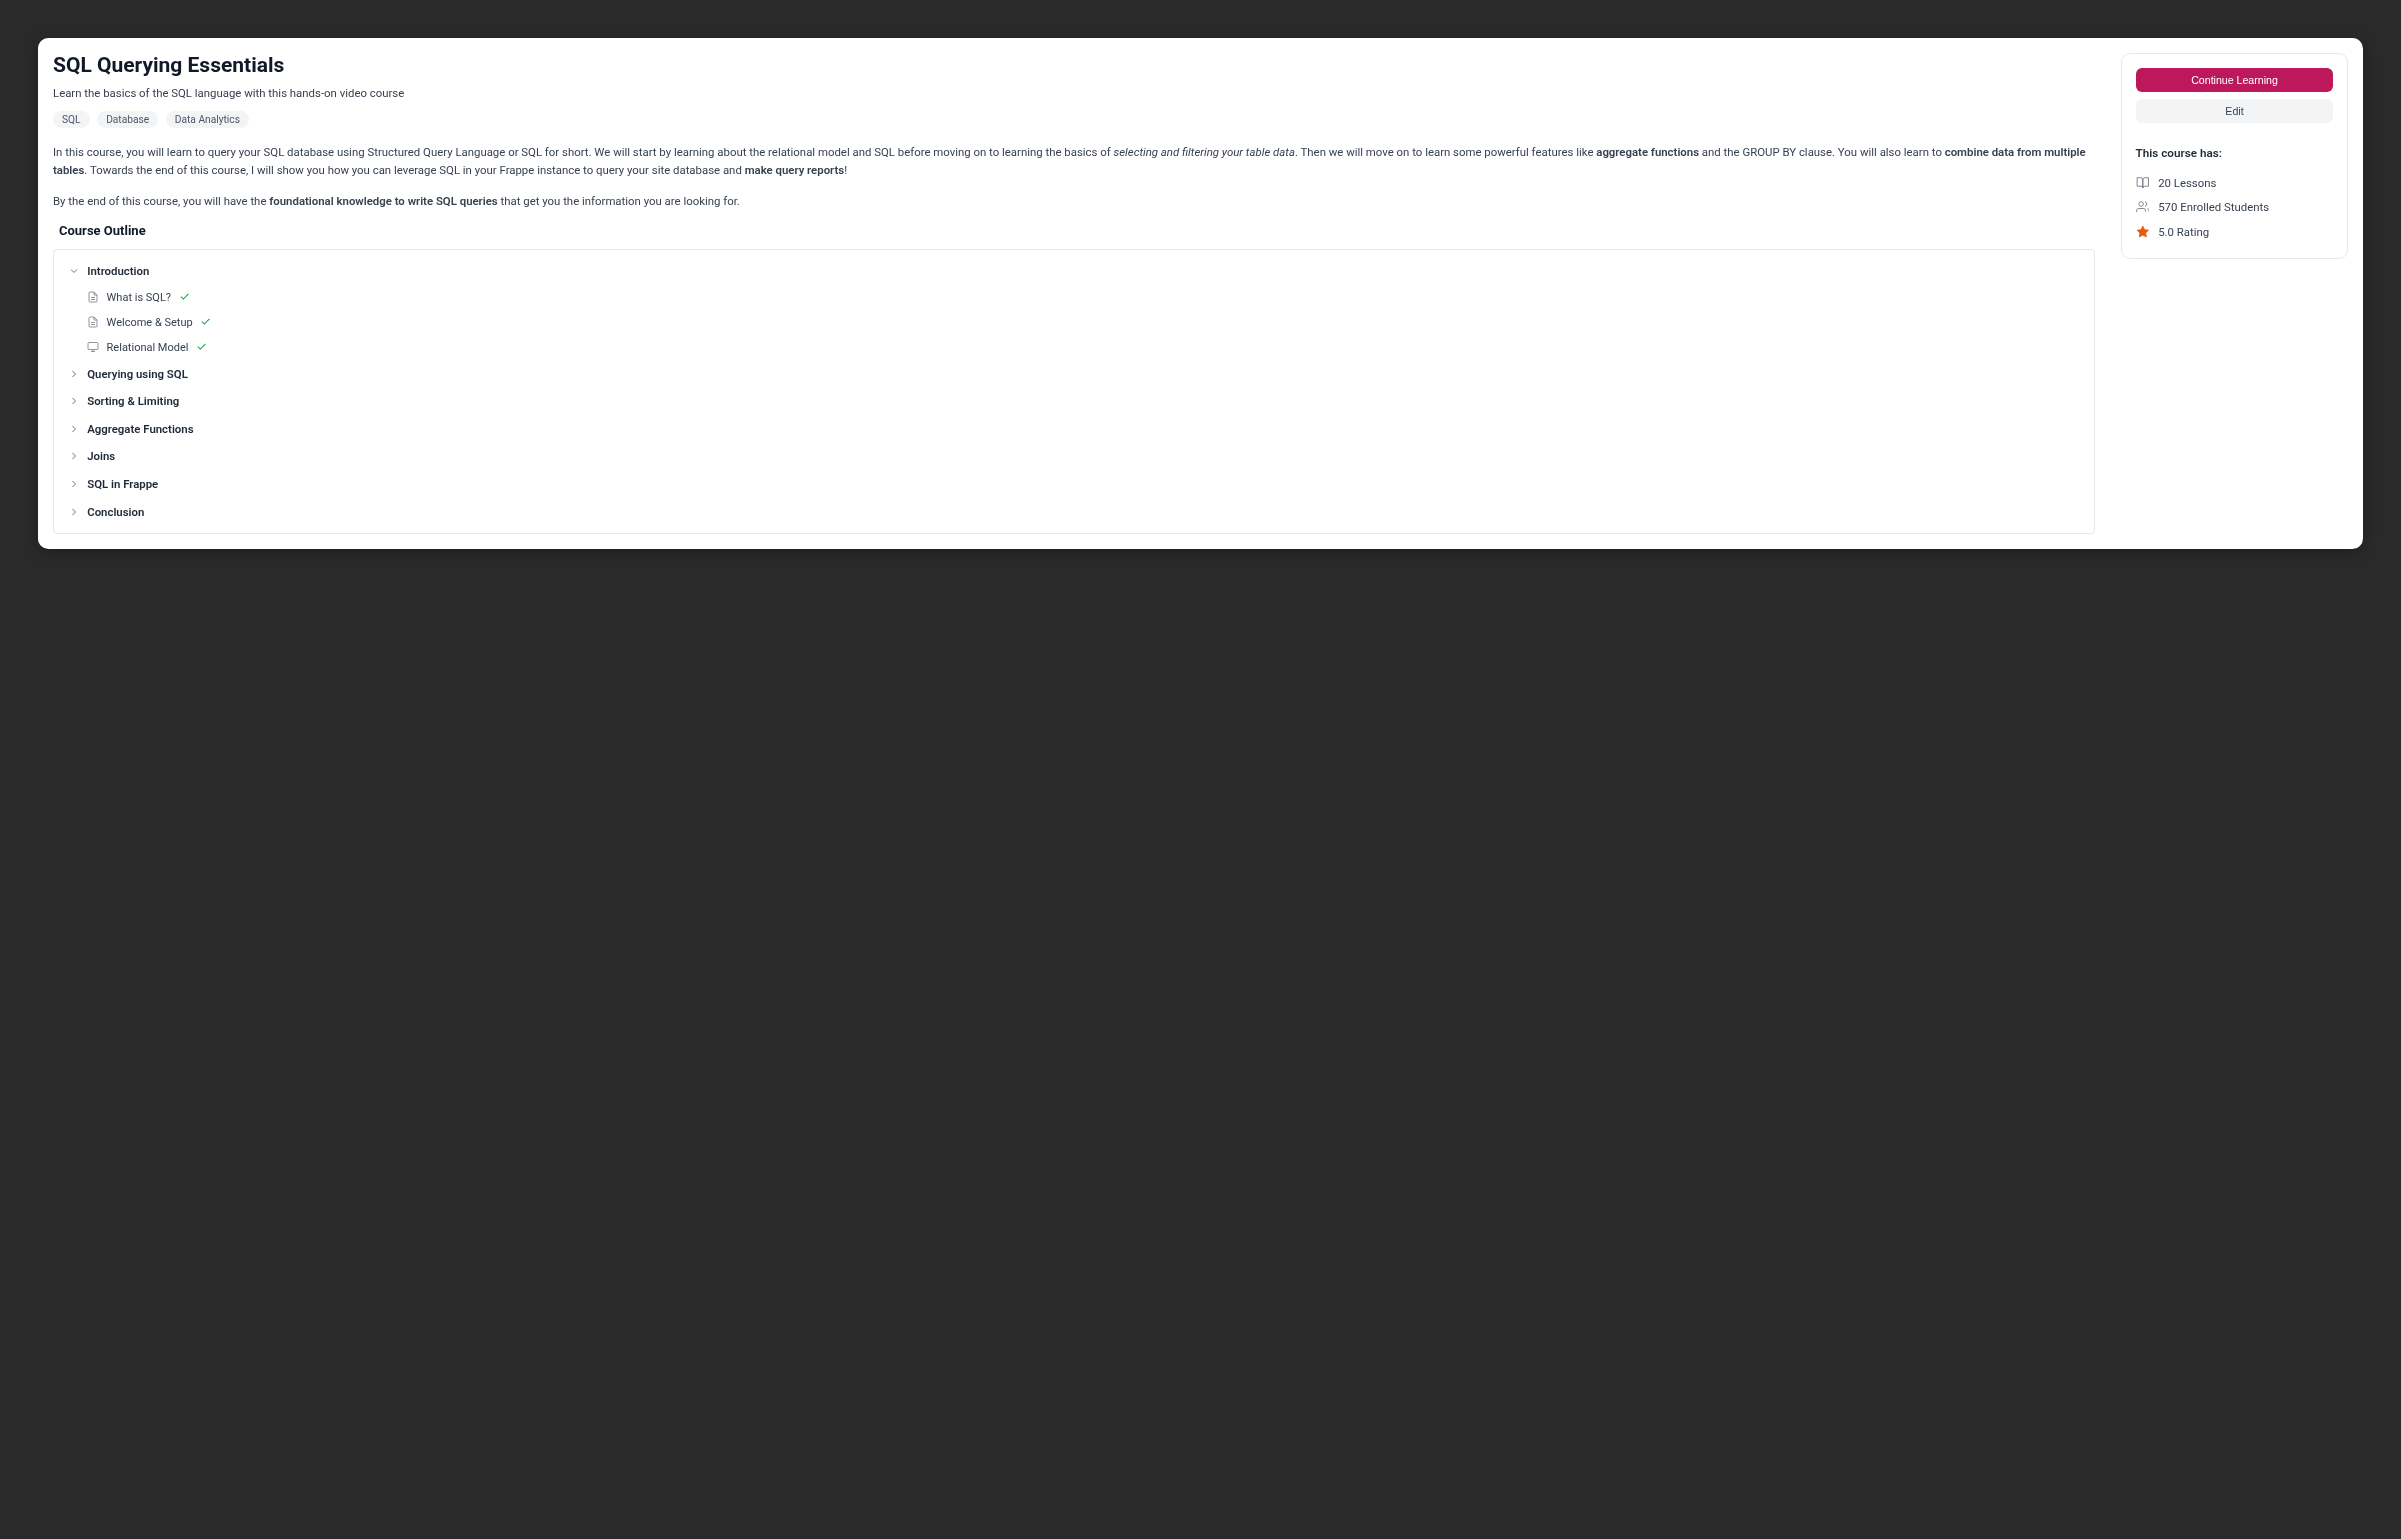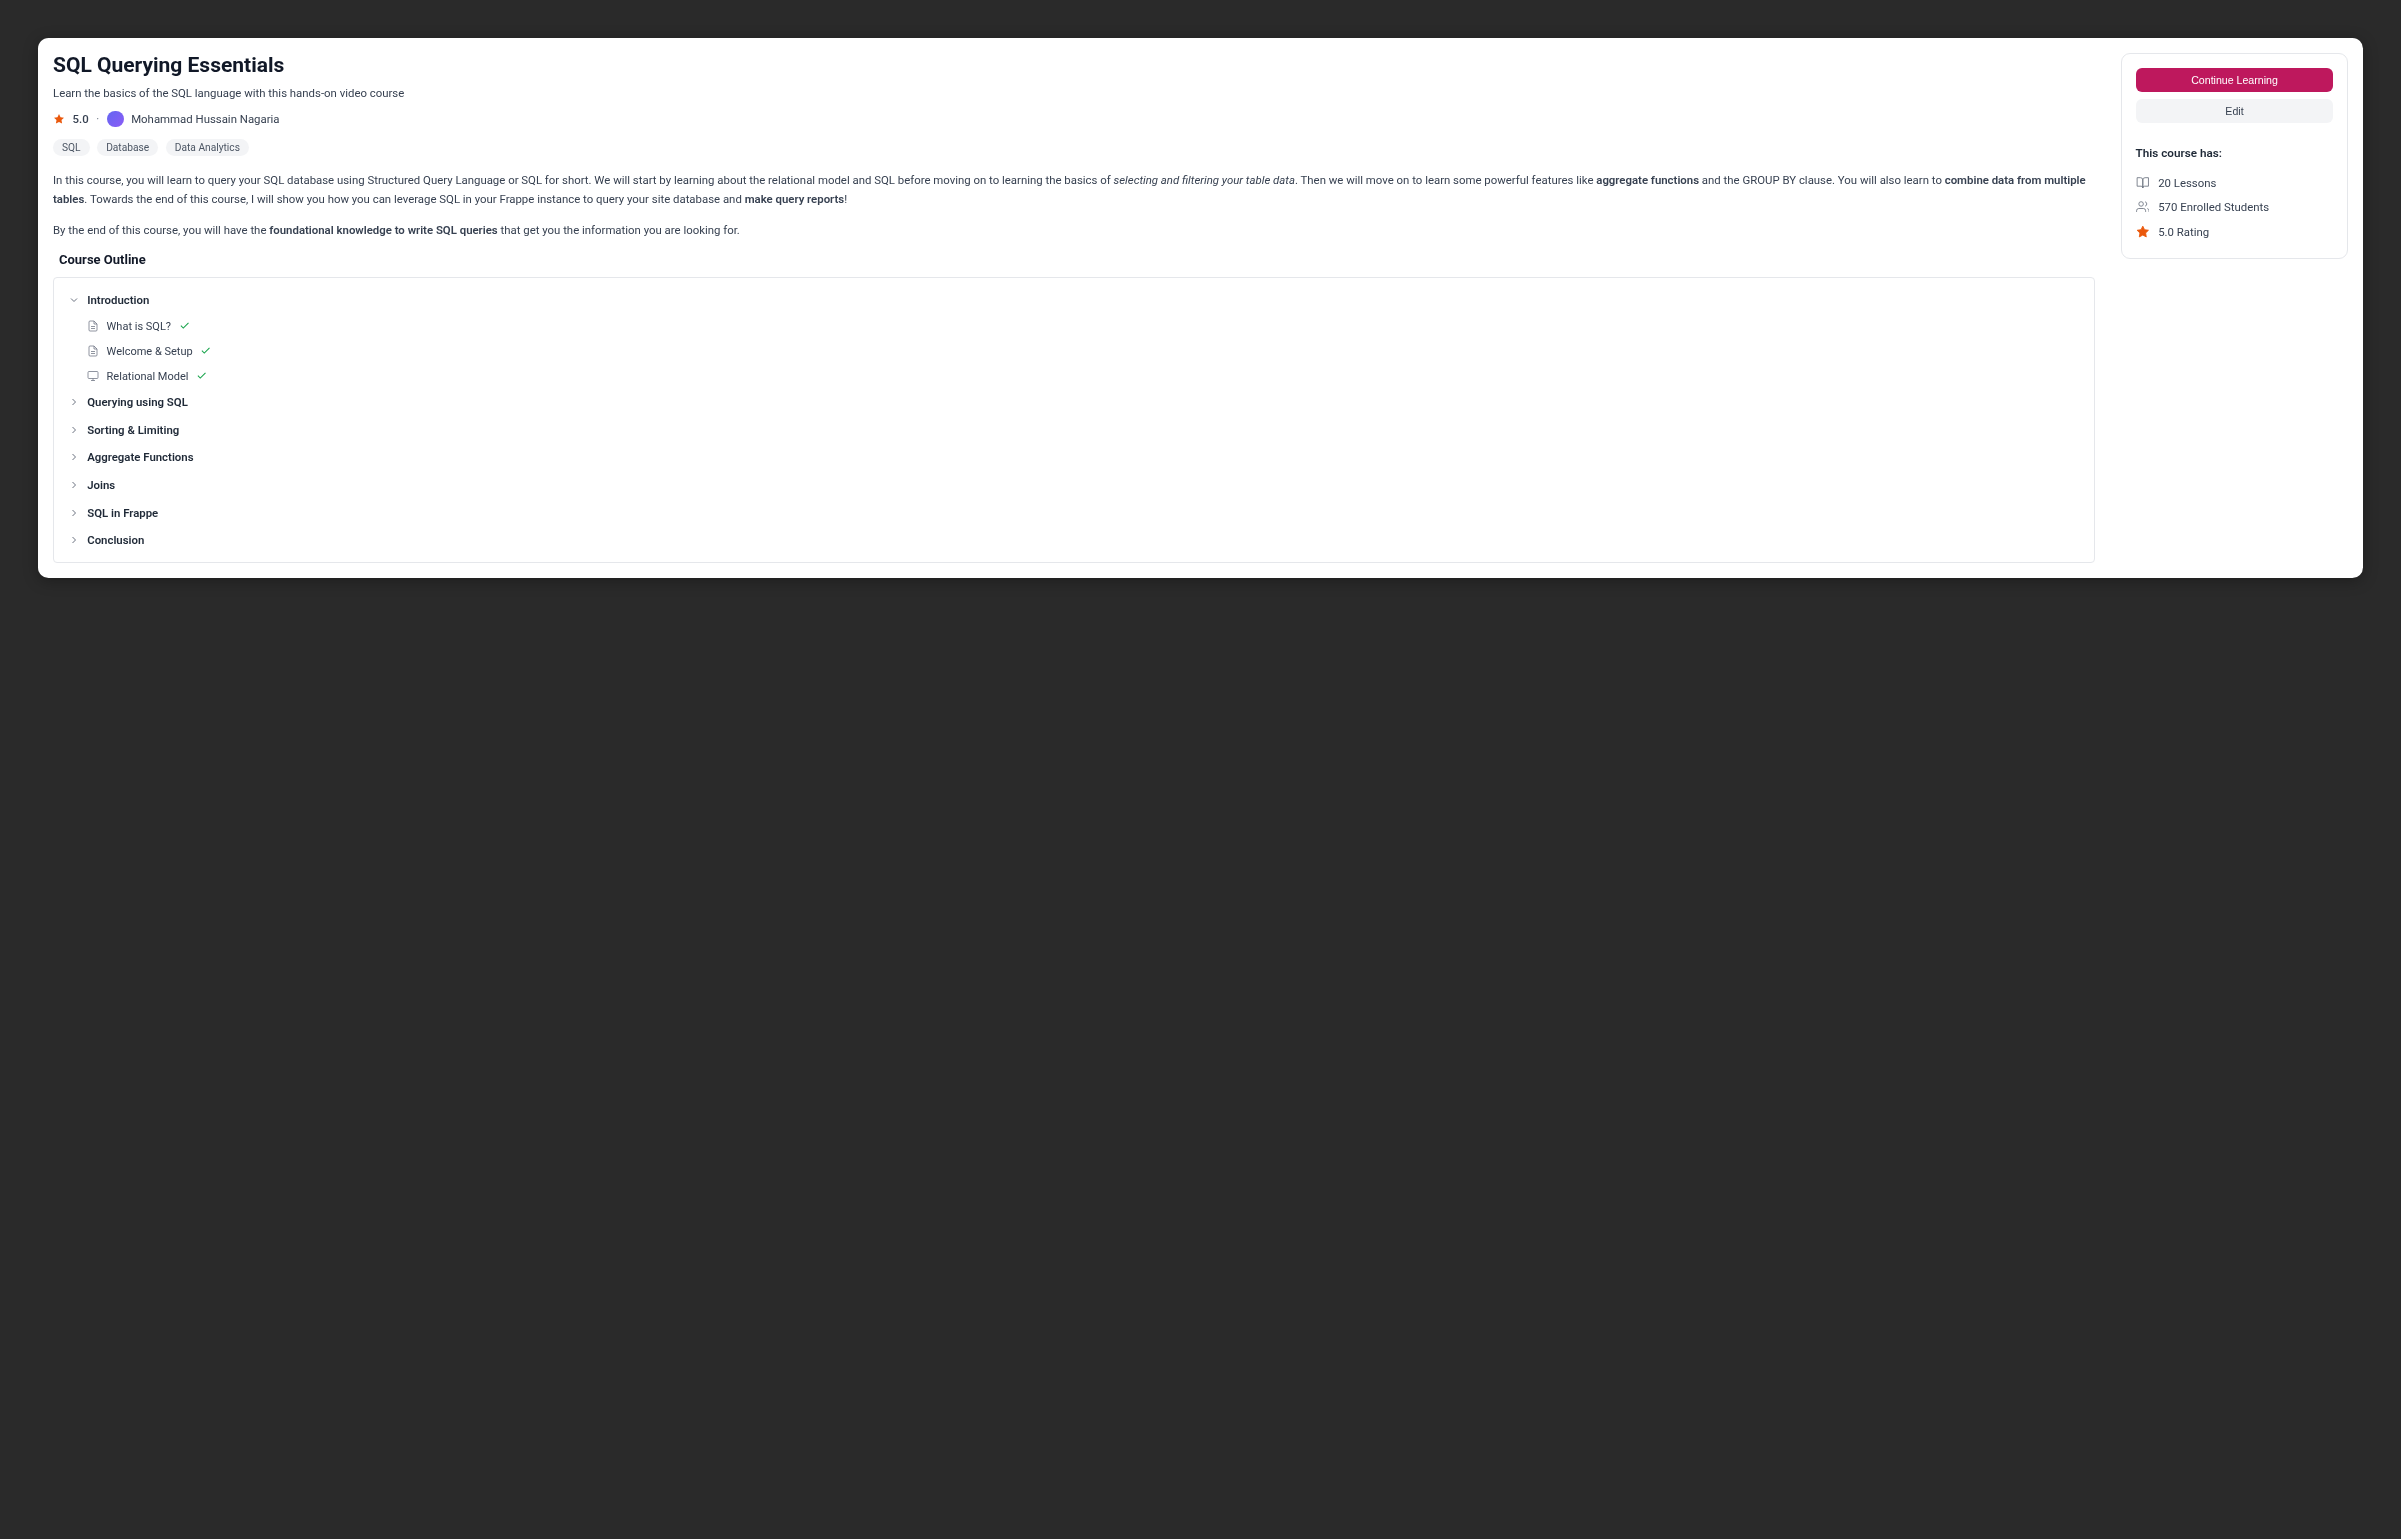--- a/index.html
+++ b/index.html
@@ -236,29 +236,20 @@
 <body>
 
 <div class="card">
 
   <div class="main-content">
 
     <h1 class="title">SQL Querying Essentials</h1>
 
     <div class="subtitle">Learn the basics of the SQL language with this hands-on video course</div>
 
-    <div class="meta-row">
-      <svg class="star-icon" width="12" height="12" viewBox="0 0 24 24">
-        <path d="M12 2l3.09 6.26L22 9.27l-5 4.87 1.18 6.88L12 17.77l-6.18 3.25L7 14.14 2 9.27l6.91-1.01L12 2z"></path>
-      </svg>
-      <span class="rating-value">5.0</span>
-      <span class="dot-separator">·</span>
-      <span class="avatar"></span>
-      <span class="instructor-name">Mohammad Hussain Nagaria</span>
-    </div>
 
     <div class="tags-row" id="tags-row">
         <span class="tag">SQL</span>
         <span class="tag">Database</span>
         <span class="tag">Data Analytics</span>
       </div>
 
     <p class="description" id="desc-p1">In this course, you will learn to query your SQL database using Structured Query Language or SQL for short. We will start by learning about the relational model and SQL before moving on to learning the basics of <em>selecting and filtering your table data</em>. Then we will move on to learn some powerful features like <strong>aggregate functions</strong> and the GROUP BY clause. You will also learn to <strong>combine data from multiple tables</strong>. Towards the end of this course, I will show you how you can leverage SQL in your Frappe instance to query your site database and <strong>make query reports</strong>!</p>
     <p class="description" id="desc-p2">By the end of this course, you will have the <strong>foundational knowledge to write SQL queries</strong> that get you the information you are looking for.</p>
 

